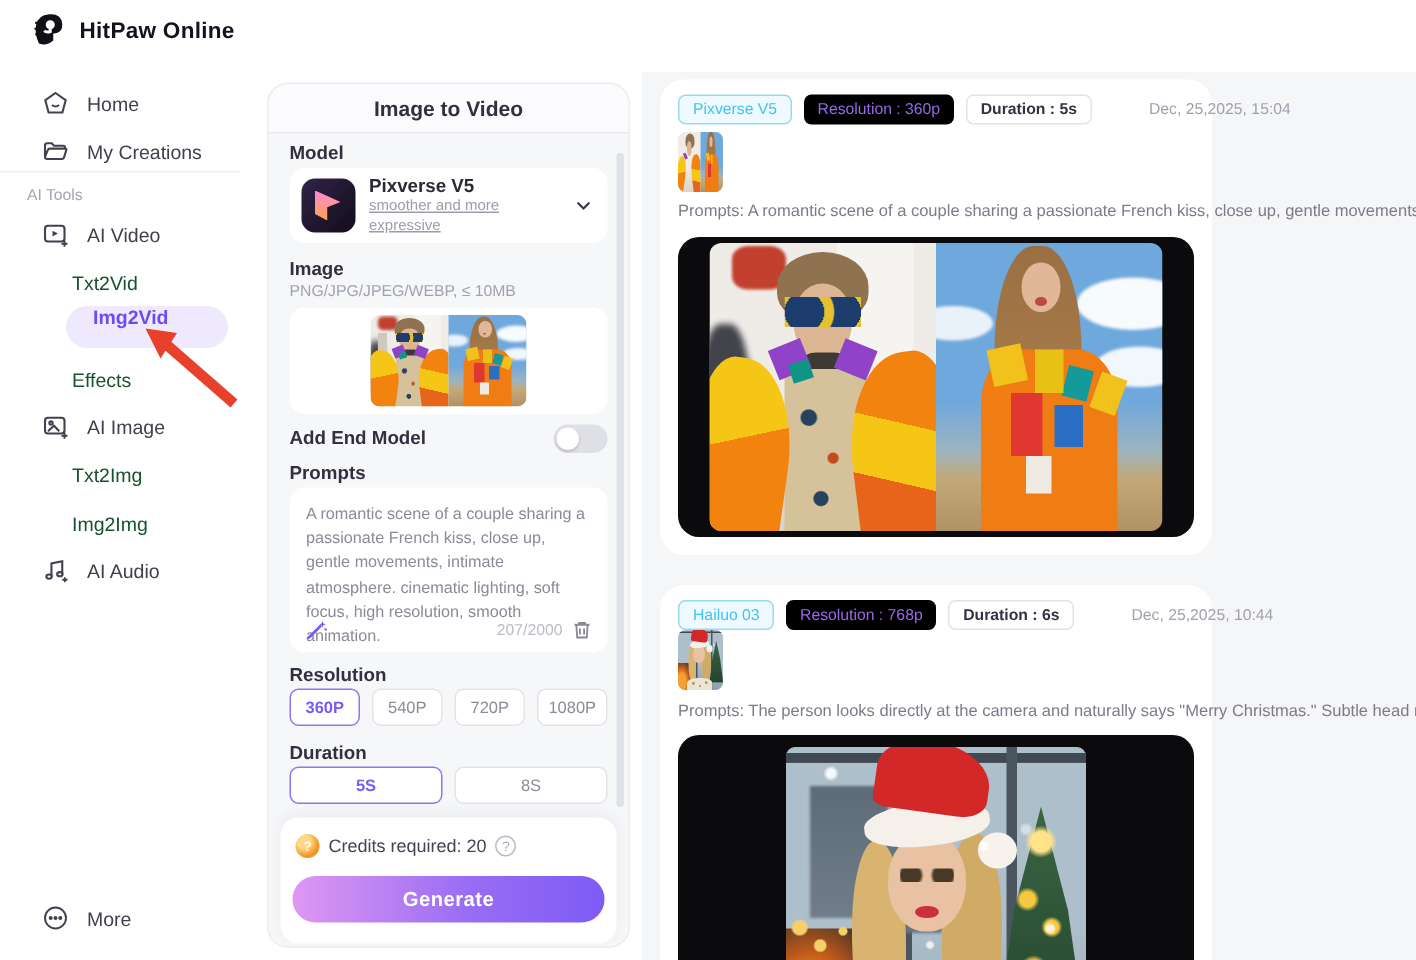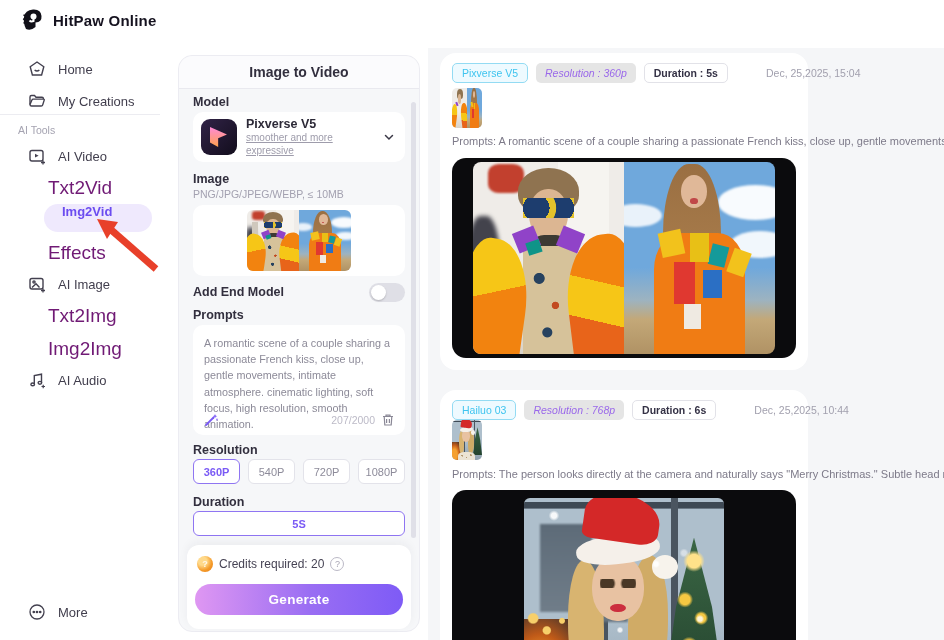--- a/index.html
+++ b/index.html
@@ -11,21 +11,21 @@
   
   .canvas { position:absolute; left:428px; top:48px; width:516px; height:592px; background:#f5f6f8; }
 
   
   .sidebar { position:absolute; left:0; top:0; width:176px; height:640px; background:#ffffff; z-index:5; }
   .logo-row { position:absolute; left:20px; top:7px; display:flex; align-items:center; gap:7px; }
   .logo-text { font-size:15px; font-weight:800; color:#15121f; letter-spacing:.2px; }
   .nav-row { position:absolute; left:0; width:176px; height:22px; display:flex; align-items:center; cursor:pointer; }
   .nav-row .nico { margin-left:28px; width:18px; height:18px; flex:0 0 18px; }
   .nav-row .nlabel { margin-left:12px; font-size:13px; color:#413e4d; }
-  .nav-sub { margin-left:48px; font-size:19px; color:#701a75; }
+  .nav-sub { margin-left:48px; font-size:13px; color:#14532d; }
   .divider { position:absolute; left:0; top:114px; width:160px; height:1px; background:#ececf1; }
   .section-label { position:absolute; left:18px; top:124px; font-size:10.5px; color:#a5a3b1; }
   .pill-active { position:absolute; left:44px; top:204px; width:108px; height:28px; background:#efe9fd; border-radius:14px; display:flex; cursor:pointer; }
   .pill-active .nlabel { margin-left:18px; font-size:13px; font-weight:700; color:#6b4cf0; }
   .arrow-svg { position:absolute; left:92px; top:212px; z-index:9; }
 
   
   .panel { position:absolute; left:178px; top:55px; width:242px; height:577px; background:#f6f7f9; border:1px solid #ececf2; border-radius:14px; z-index:4; }
   .panel-header { position:absolute; left:0; top:0; right:0; height:33px; background:#fbfbfd; border-bottom:1px solid #e9e9ef; border-radius:14px 14px 0 0; display:flex; align-items:center; justify-content:center; font-size:14px; font-weight:700; color:#322f3e; }
   .sec-label { position:absolute; left:14px; font-size:12.5px; font-weight:700; color:#322f3e; }
@@ -59,21 +59,21 @@
   .gen-btn { position:absolute; left:8px; right:8px; top:39px; height:31px; border-radius:16px; background:linear-gradient(90deg,#df97f2,#9a6ef3 55%,#7e5bf6); display:flex; align-items:center; justify-content:center; color:#ffffff; font-size:13.5px; font-weight:700; letter-spacing:.3px; cursor:pointer; border:none; }
   .scrollbar { position:absolute; right:3px; top:46px; width:5px; height:436px; border-radius:3px; background:#e0e0e8; cursor:pointer; }
 
   
   .rcard { position:absolute; left:440px; width:368px; background:#ffffff; border-radius:16px; z-index:2; }
   .rcard1 { top:53px; height:317px; }
   .rcard2 { top:390px; height:360px; }
   .badge-row { position:absolute; left:12px; top:10px; display:flex; align-items:center; gap:8px; white-space:nowrap; }
   .badge { height:20px; padding:0 9px; border-radius:5px; font-size:10.5px; display:flex; align-items:center; }
   .badge-cyan { background:#eefaff; border:1px solid #93dbf3; color:#3fc4ef; }
-  .badge-purple { background:#e5e5e5; color:#9a68ea;font-style:italic; }
+  .badge-purple { background:#000000; color:#9a68ea; }
   .badge-plain { background:#ffffff; border:1px solid #e2e2e8; color:#343145; font-weight:700; }
   .tstamp { font-size:10.5px; color:#a2a0ae; margin-left:2px;padding-left:28px; }
   .mini-thumb { position:absolute; left:12px; top:35px; width:30px; height:40px; border-radius:5px; overflow:hidden; cursor:pointer; }
   .rprompt { position:absolute; left:12px; top:82px; font-size:11px; color:#7d7a89; white-space:nowrap; }
   .vframe { position:absolute; left:12px; background:#0b0b0d; border-radius:14px; cursor:pointer; }
   .vframe1 { top:105px; width:344px; height:200px; }
   .vframe2 { top:100px; width:344px; height:236px; }
   .vimg1 { position:absolute; left:50%; top:4px; transform:translateX(-50%); width:302px; height:192px; border-radius:8px; overflow:hidden; }
   .vimg2 { position:absolute; left:50%; top:8px; transform:translateX(-50%); width:200px; height:220px; border-radius:6px; overflow:hidden; }
 
@@ -339,20 +339,21 @@
     <div class="opt-row" style="top:403px">
       <div class="opt-btn active">360P</div>
       <div class="opt-btn">540P</div>
       <div class="opt-btn">720P</div>
       <div class="opt-btn">1080P</div>
     </div>
 
     <div class="sec-label" style="top:439px">Duration</div>
     <div class="opt-row" style="top:455px">
       <div class="opt-btn active">5S</div>
+      <div class="opt-btn">8S</div>
     </div>
 
     <div class="panel-foot">
       <div class="credits-row">
         <span class="coin">?</span>
         <span class="credits-txt">Credits required: 20</span>
         <span class="help">?</span>
       </div>
       <button class="gen-btn">
         <span>Generate</span>

